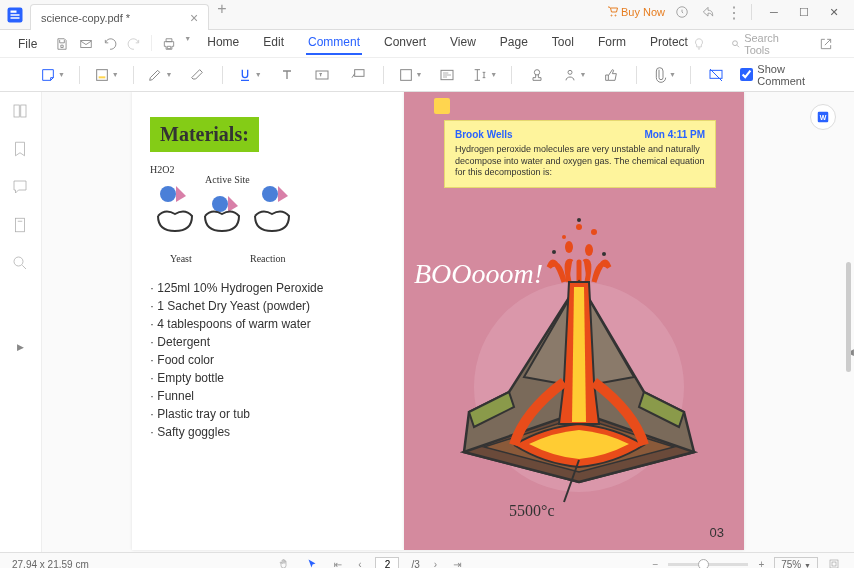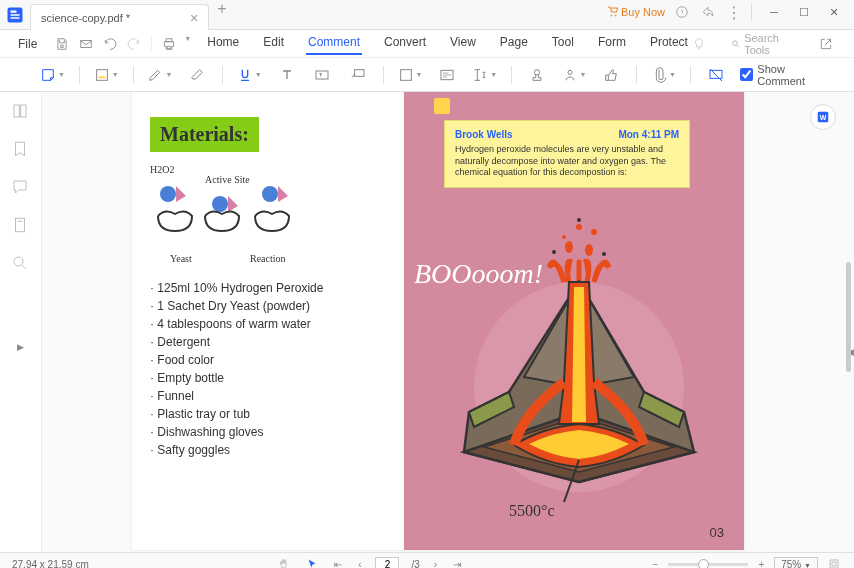--- a/index.html
+++ b/index.html
@@ -49,21 +49,21 @@
     
     .materials-heading { background: #84cc16; padding: 6px 10px; display: inline-block; font-size: 20px; font-weight: bold; color: #333; font-family: 'Comic Sans MS', cursive; }
     
     .diagram { margin-top: 12px; height: 100px; position: relative; }
     .diag-label { position: absolute; font-size: 10px; font-family: 'Comic Sans MS', cursive; color: #333; }
     
     .materials-list { margin-top: 15px; list-style: none; font-size: 12px; line-height: 1.5; color: #333; }
     .materials-list li::before { content: '· '; }
     
     
-    .sticky-note { position: absolute; top: 28px; left: 40px; width: 246px; background: #fef49c; border: 1px solid #e6d870; padding: 8px 10px; font-size: 10px; }
+    .sticky-note { position: absolute; top: 28px; left: 40px; width: 272px; background: #fef49c; border: 1px solid #e6d870; padding: 8px 10px; font-size: 10px; }
     .note-header { display: flex; justify-content: space-between; margin-bottom: 4px; }
     .note-author { color: #2962ff; font-weight: bold; font-size: 10px; }
     .note-time { color: #2962ff; font-weight: bold; font-size: 10px; }
     .note-body { color: #333; font-size: 9px; line-height: 1.3; }
     .note-icon { position: absolute; top: 6px; left: 30px; width: 16px; height: 16px; background: #ffd54f; border-radius: 2px; }
     
     
     .volcano-area { position: absolute; top: 120px; left: 10px; right: 10px; bottom: 20px; }
     .boom-text { position: absolute; top: 46px; left: 0px; font-size: 28px; font-family: 'Comic Sans MS', cursive; color: #fff; font-style: italic; }
     .temp-label { position: absolute; bottom: 10px; left: 95px; font-size: 16px; font-family: 'Comic Sans MS', cursive; color: #333; }
@@ -356,21 +356,20 @@
         </div>
         <ul class="materials-list" id="materials-list">
             <li>125ml 10% Hydrogen Peroxide</li>
             <li>1 Sachet Dry Yeast (powder)</li>
             <li>4 tablespoons of warm water</li>
             <li>Detergent</li>
             <li>Food color</li>
             <li>Empty bottle</li>
             <li>Funnel</li>
             <li>Plastic tray or tub</li>
-            <li>Dishwashing gloves</li>
             <li>Safty goggles</li>
           </ul>
       </div>
 
       <div class="page-right">
         <div class="note-icon"></div>
         <div class="sticky-note">
           <div class="note-header">
             <span class="note-author">Brook Wells</span>
             <span class="note-time">Mon 4:11 PM</span>

